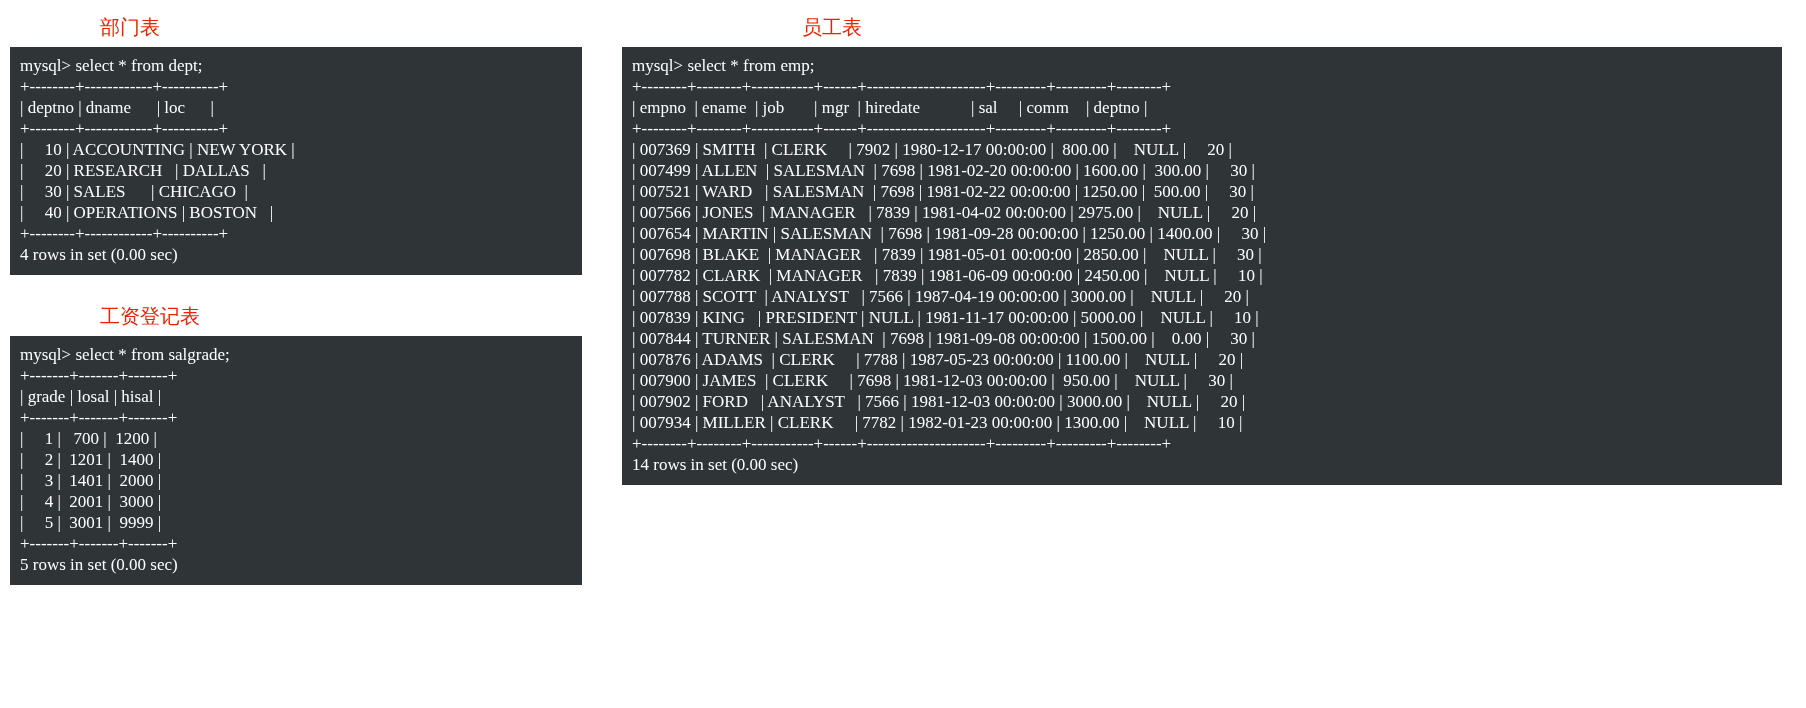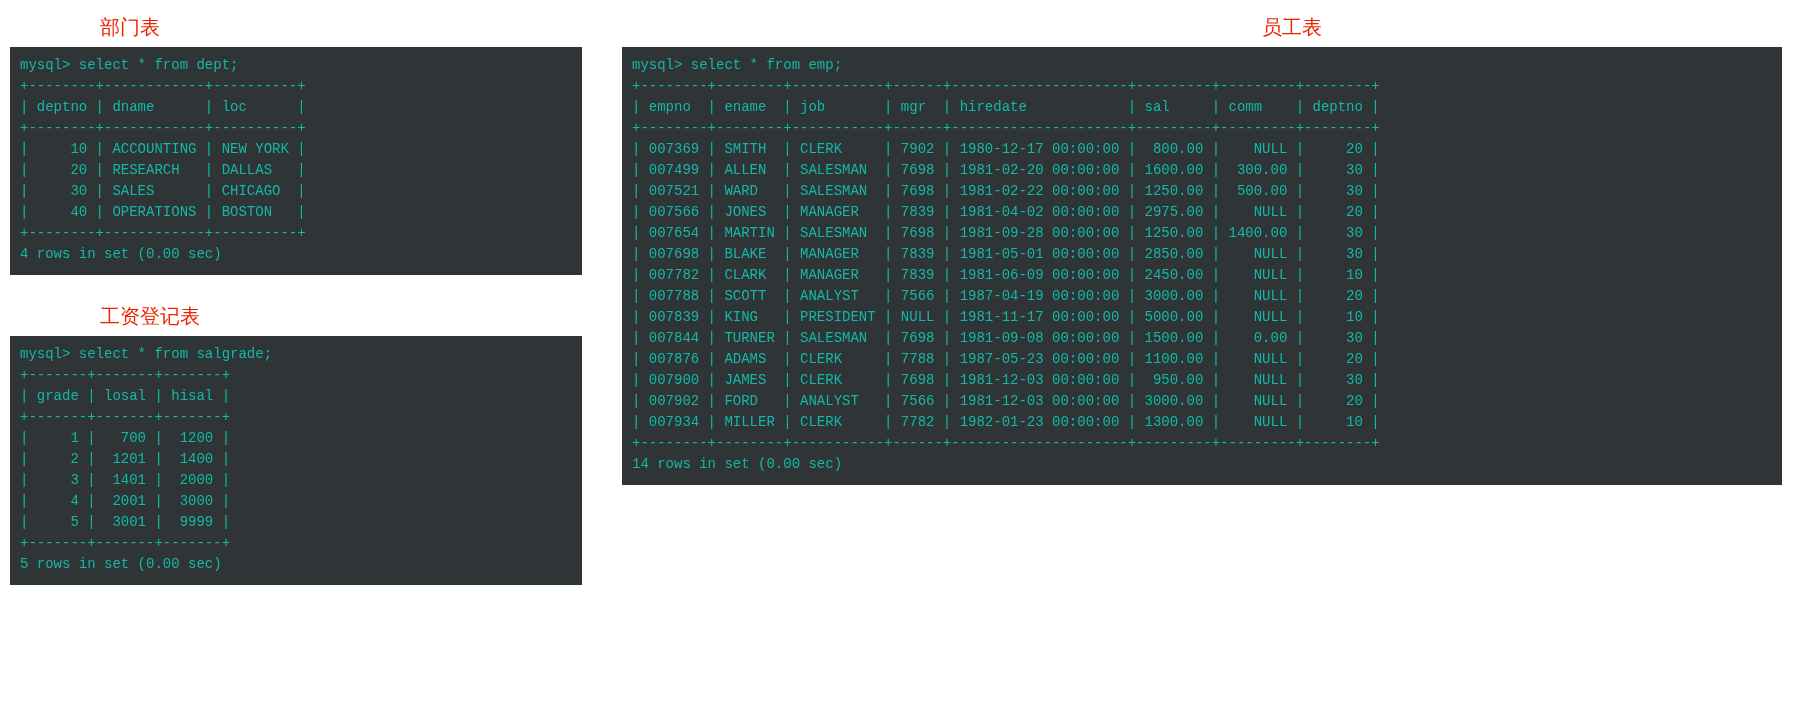--- a/index.html
+++ b/index.html
@@ -7,27 +7,26 @@
     background: #fff;
     margin: 0;
     padding: 10px;
     font-size: 14px;
   }
   .caption {
     color: #e20;
     font-size: 20px;
     font-family: "SimSun", "宋体", serif;
     margin: 4px 0 6px 0;
-    text-align: center;
   }
   .term {
     background: #2f3437;
-    color: #14b8a6;
-    font-family: Liberation Mono, monospace;
-    font-size: 14px;
+    color: #ffffff;
+    font-family: Liberation Serif, serif;
+    font-size: 17px;
     line-height: 21px;
     padding: 8px 10px 10px 10px;
     white-space: pre;
     overflow: auto;
   }
   .blockL { float: left; margin-right: 40px; }
   .blockR { float: left; }
   .clear { clear: both; }
   .capC { text-align: center; }
 </style>

